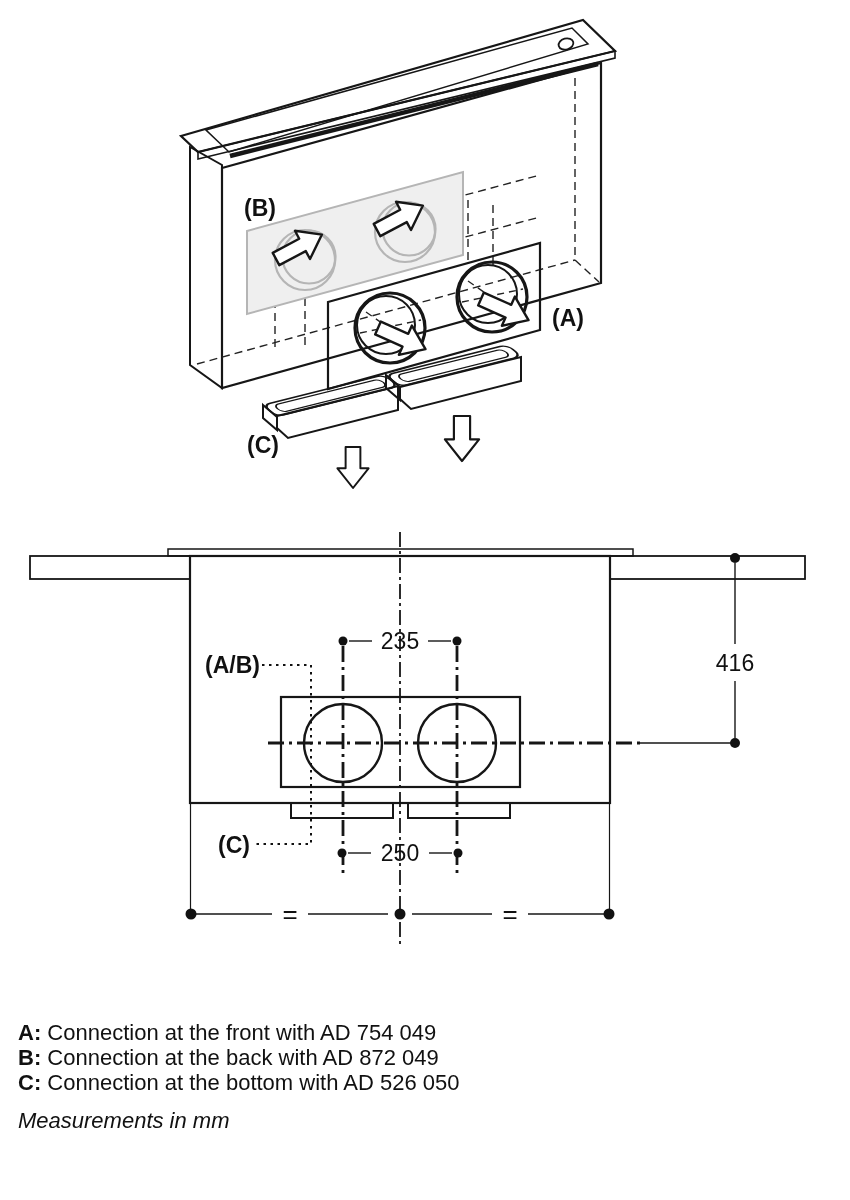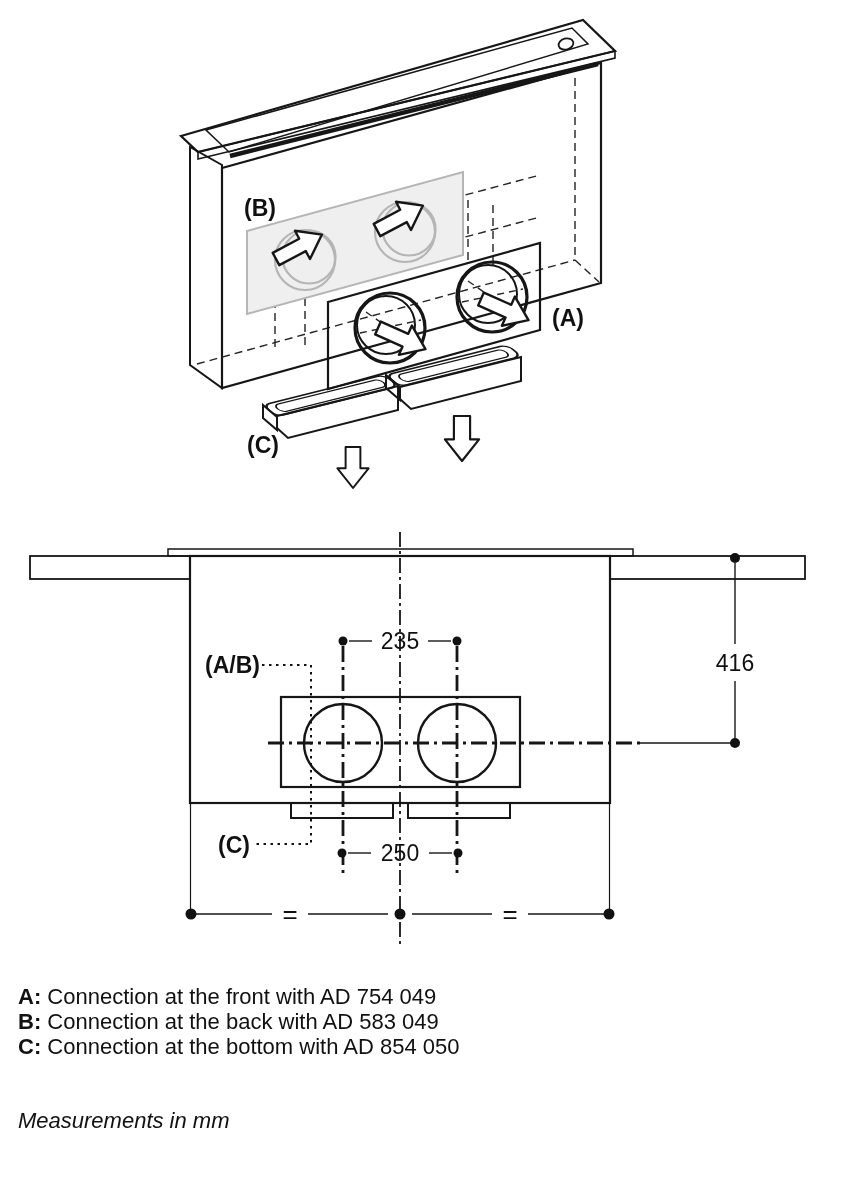--- a/index.html
+++ b/index.html
@@ -4,21 +4,21 @@
 <style>
   html,body{margin:0;padding:0;background:#fff;}
   #page{position:relative;width:850px;height:1200px;background:#fff;overflow:hidden;
         font-family:"Liberation Sans",sans-serif;color:#111;}
   svg{position:absolute;left:0;display:block;}
   #iso-svg{top:0;}
   #dim-svg{top:520px;}
   .lbl{font-family:"Liberation Sans",sans-serif;font-weight:bold;font-size:23px;fill:#111;}
   .dim{font-family:"Liberation Sans",sans-serif;font-weight:normal;font-size:23px;fill:#111;}
   .eq{font-family:"Liberation Sans",sans-serif;font-weight:normal;font-size:26px;fill:#111;}
-  #legend{position:absolute;left:18px;top:984px;font-size:22px;line-height:25px;}
+  #legend{position:absolute;left:18px;top:1020px;font-size:22px;line-height:25px;}
   #legend .row b{font-weight:bold;}
   #note{position:absolute;left:18px;top:1108px;font-size:22px;font-style:italic;}
   .ln{stroke:#161616;fill:none;}
 </style>
 </head>
 <body>
 
 <div id="page">
 
   <svg id="iso-svg" width="850" height="520" viewBox="0 0 850 520">
@@ -179,18 +179,18 @@
       <circle cx="191" cy="914" r="5.5" fill="#111"></circle>
       <circle cx="400" cy="914" r="5.5" fill="#111"></circle>
       <circle cx="609" cy="914" r="5.5" fill="#111"></circle>
       <text x="290" y="923" text-anchor="middle" class="eq">=</text>
       <text x="510" y="923" text-anchor="middle" class="eq">=</text>
     </g>
   </svg>
 
   <div id="legend">
     <div class="row"><b>A:</b> <span>Connection at the front with AD 754 049</span></div>
-    <div class="row"><b>B:</b> <span>Connection at the back with AD 583 049</span></div>
-    <div class="row"><b>C:</b> <span>Connection at the bottom with AD 854 050</span></div>
+    <div class="row"><b>B:</b> <span>Connection at the back with AD 872 049</span></div>
+    <div class="row"><b>C:</b> <span>Connection at the bottom with AD 526 050</span></div>
   </div>
   <div id="note">Measurements in mm</div>
 
 </div>
 
 </body></html>

